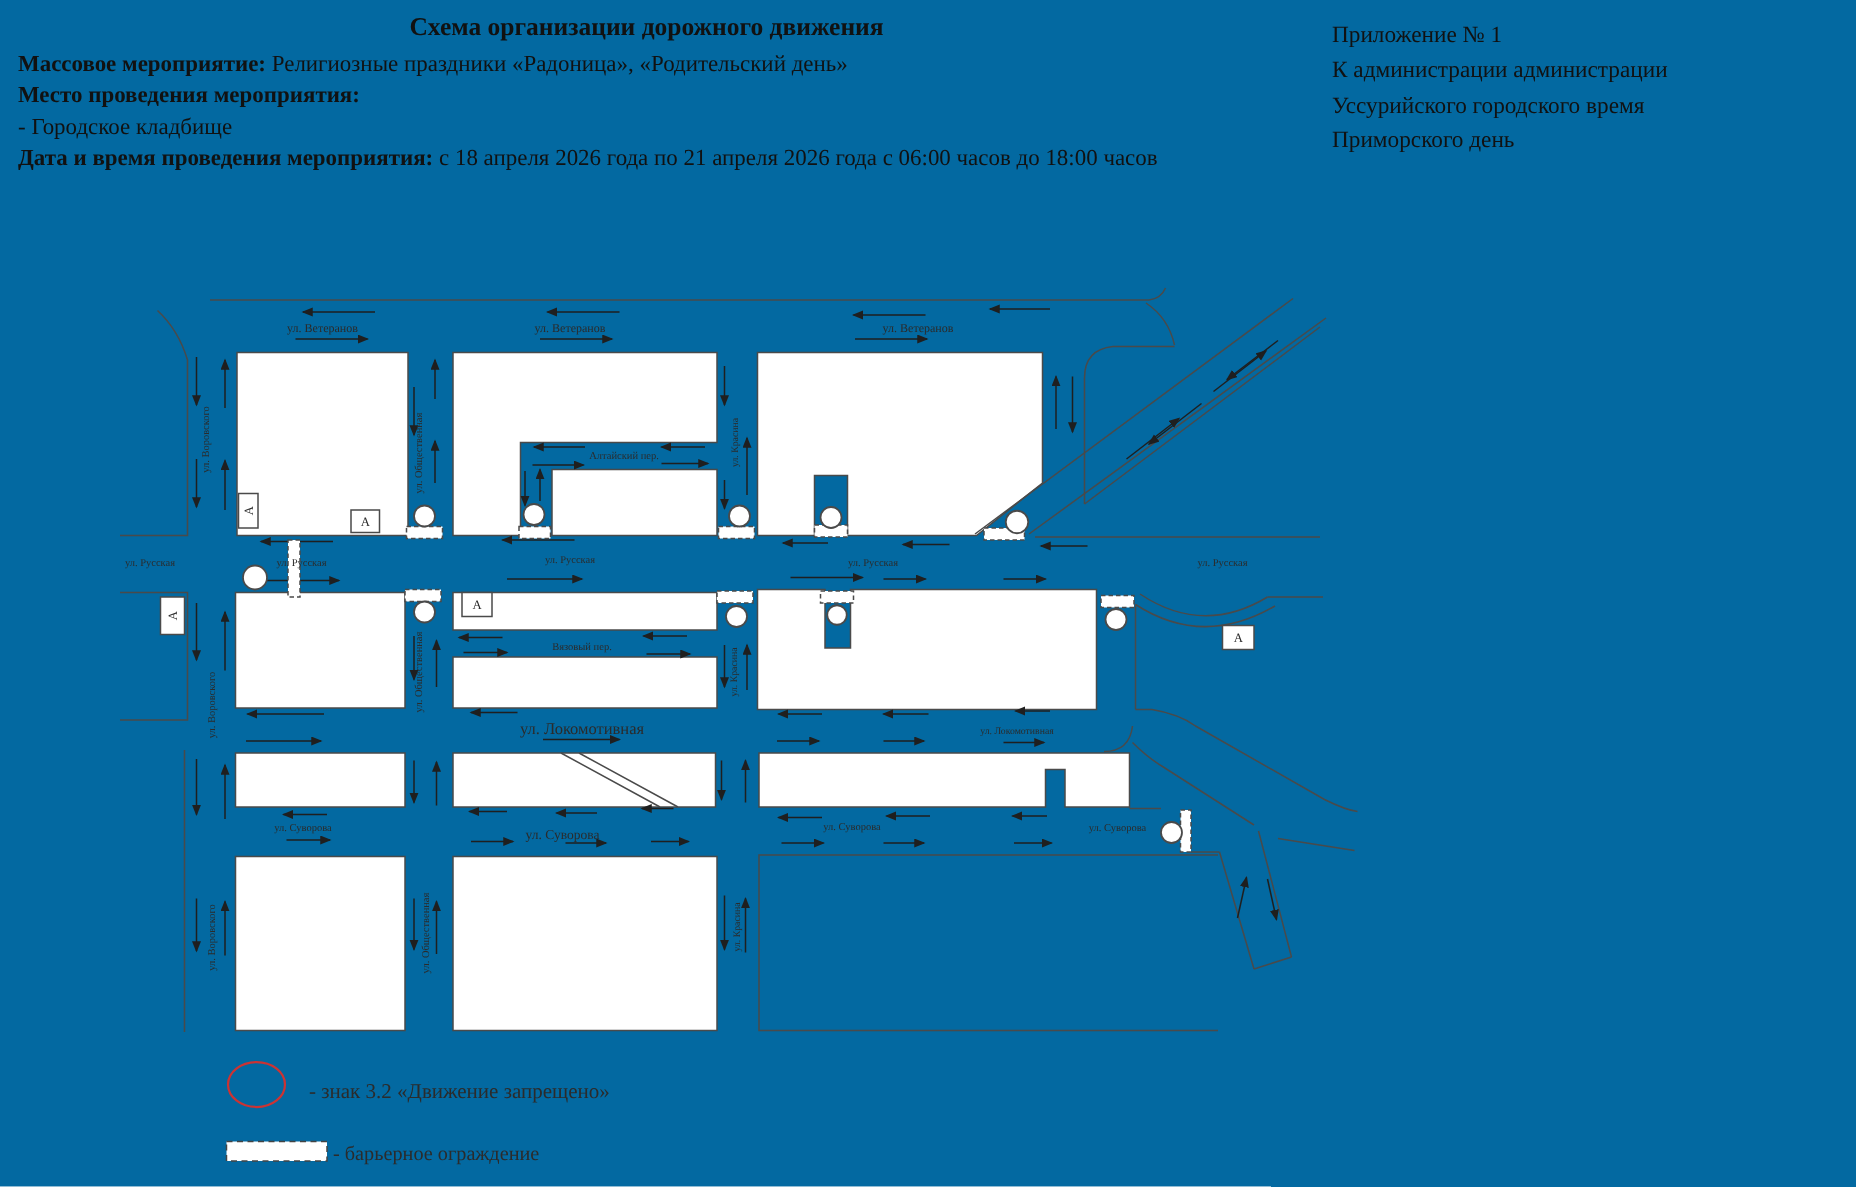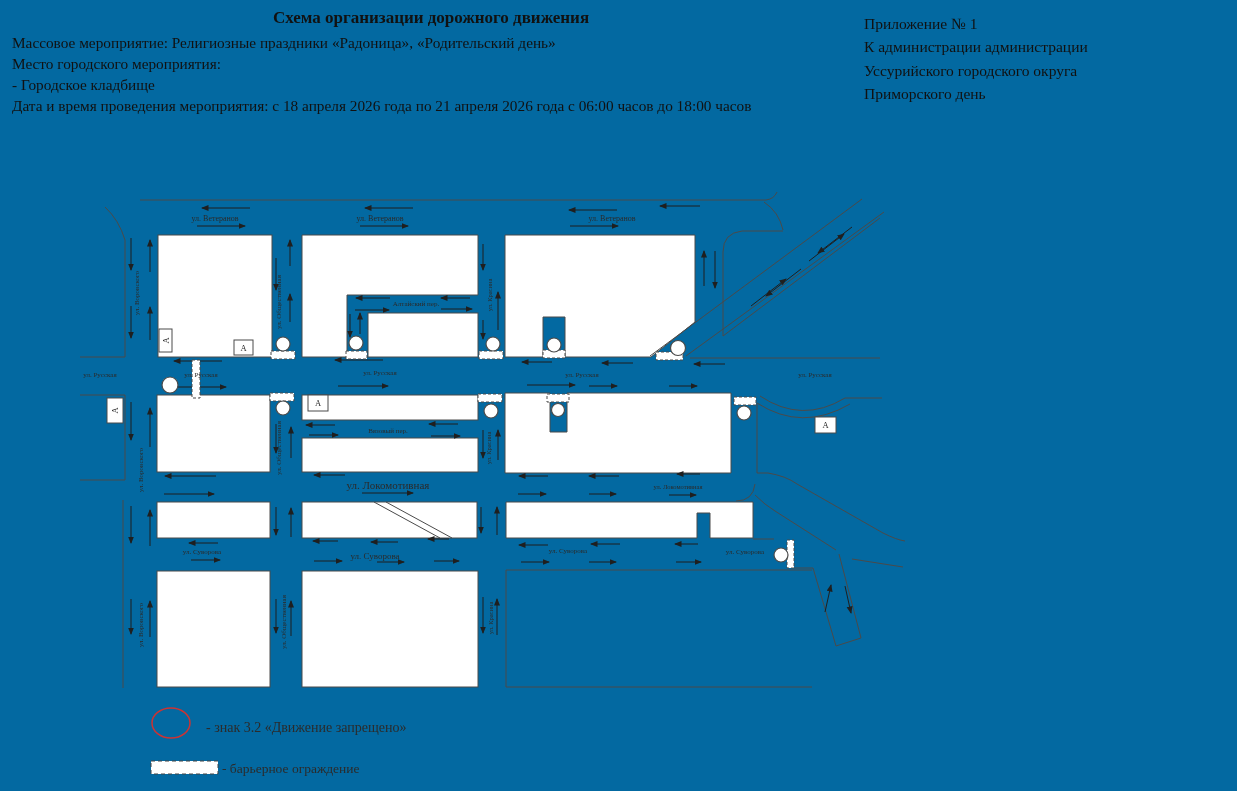--- a/index.html
+++ b/index.html
@@ -1,21 +1,21 @@
 <!DOCTYPE html>
 <html><head>
 <meta charset="utf-8">
 <style>
   html,body{margin:0;padding:0;background:#ffffff;}
   #page{position:relative;width:1237px;height:791px;background:#0369a1;font-family:"Liberation Serif","DejaVu Serif",serif;color:#111;overflow:hidden;}
   .hdr-left{position:absolute;left:12px;top:6px;width:838px;}
   .doc-title{font-weight:bold;font-size:17px;text-align:center;margin:2px 0 4px 0;}
   .hdr-left p{margin:0;font-size:15.3px;line-height:1.38;}
-  .b{font-weight:normal;}
-  .annex{position:absolute;left:864px;top:12px;width:335px;font-size:15.5px;line-height:1.5;}
+  .b{font-weight:bold;}
+  .annex{position:absolute;left:888px;top:12px;width:335px;font-size:15.5px;line-height:1.5;}
   svg text{font-family:"Liberation Serif","DejaVu Serif",serif;fill:#2b2b2b;}
   .lbl{font-size:7px;}
   .lbl8{font-size:8px;}
   .lbl65{font-size:6.5px;}
   .lbl11{font-size:11px;}
   .lbl9{font-size:9px;}
   .leg{font-size:14px;}
   .leg2{font-size:13.5px;}
   .roads{fill:none;stroke:#4a4a4a;stroke-width:1;}
   .blocks{fill:#ffffff;stroke:#4a4a4a;stroke-width:1;}
@@ -26,29 +26,29 @@
   .busA{font-size:8.5px;}
 </style>
 </head>
 <body>
 
 <div id="page">
 
   <div class="hdr-left">
     <div class="doc-title">Схема организации дорожного движения</div>
     <p><span class="b">Массовое мероприятие:</span><span> Религиозные праздники «Радоница», «Родительский день»</span></p>
-    <p><span class="b">Место городского мероприятия:</span></p>
+    <p><span class="b">Место проведения мероприятия:</span></p>
     <p>- Городское кладбище</p>
     <p><span class="b">Дата и время проведения мероприятия:</span><span> с 18 апреля 2026 года по 21 апреля 2026 года с 06:00 часов до 18:00 часов</span></p>
   </div>
 
   <div class="annex">
     <div>Приложение № 1</div>
     <div>К администрации администрации</div>
-    <div>Уссурийского городского округа</div>
+    <div>Уссурийского городского время</div>
     <div>Приморского день</div>
   </div>
 
   <svg width="1237" height="791" viewBox="0 0 1237 791" style="position:absolute;left:0;top:0;">
     <defs>
       <marker id="ah" markerWidth="9" markerHeight="8" refX="6.5" refY="3" orient="auto" markerUnits="userSpaceOnUse">
         <path d="M0,0 L7.5,3 L0,6 Z" fill="#1f1f1f"></path>
       </marker>
     </defs>
 

